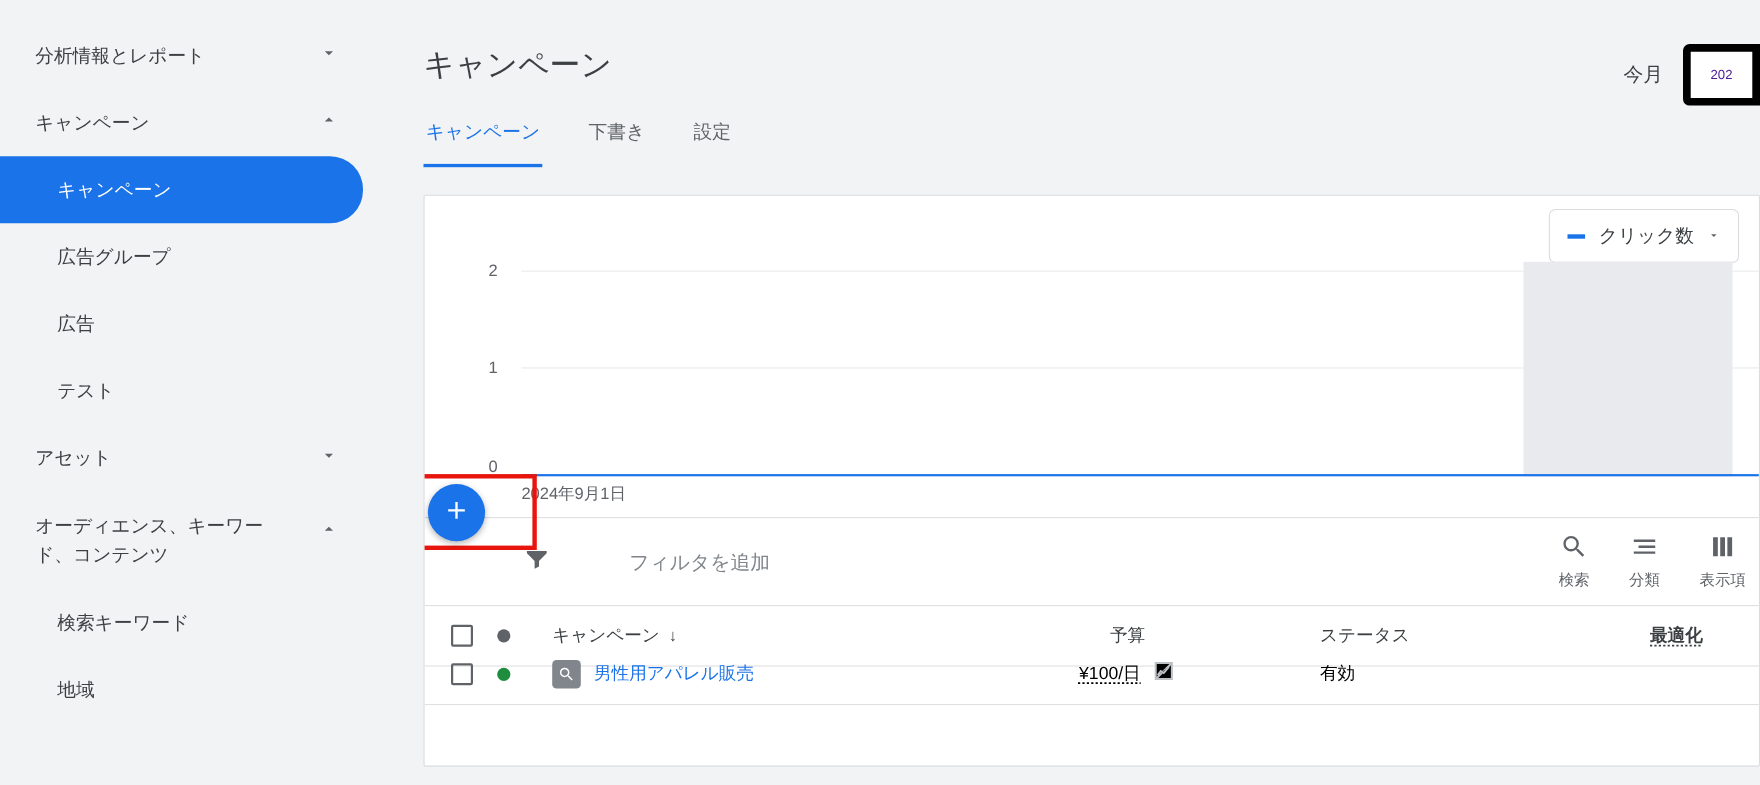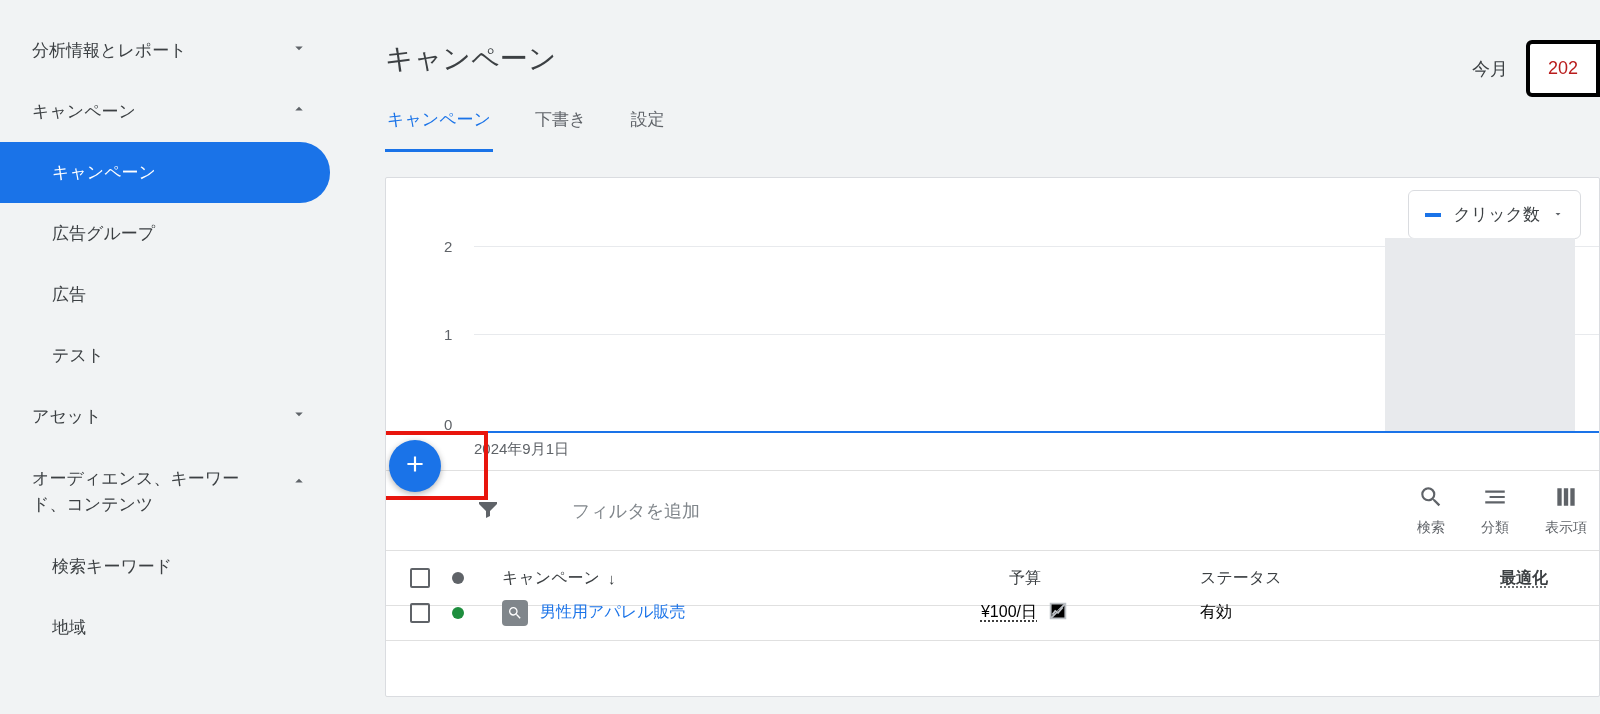--- a/index.html
+++ b/index.html
@@ -11,21 +11,21 @@
     .side-section .chev { color: #5f6368; }
     .side-sub { display: flex; align-items: center; padding: 19px 32px 19px 52px; color: #3c4043; font-size: 17px; cursor: pointer; }
     .side-sub.active { background: #1a73e8; color: #fff; border-radius: 0 30px 30px 0; margin-right: 10px; }
     .side-sub.indent2 { padding-left: 52px; }
 
     
     .main { position: absolute; left: 385px; top: 0; right: 0; height: 714px; background: #f1f3f4; }
     .page-title { font-size: 28px; color: #3c4043; padding: 40px 0 30px 0; }
     .date-range { position: absolute; right: 0; top: 40px; display: flex; align-items: center; }
     .date-preset { font-size: 18px; color: #3c4043; padding: 14px 18px; }
-    .date-btn { font-size: 18px; color: #b91c1c; padding: 14px 18px; border: 4px solid #000000; background: #fff; border-radius: 6px 0 0 6px; }
+    .date-btn { font-size: 12px; color: #4c1d95; padding: 14px 18px; border: 7px solid #000000; background: #fff; border-radius: 6px 0 0 6px; }
 
     .tabs { display: flex; gap: 40px; border-bottom: 1px solid rgba(0,0,0,0); }
     .tab { font-size: 17px; color: #5f6368; padding: 0 2px 18px 2px; cursor: pointer; }
     .tab.active { color: #1a73e8; border-bottom: 3px solid #1a73e8; }
 
     .table-card { position: relative; background: #fff; margin-top: 24px; border: 1px solid #dadce0; border-radius: 2px; width: 100%; height: 520px; overflow: hidden; }
 
     
     .metric-dd { position: absolute; right: 18px; top: 12px; border: 1px solid #dadce0; border-radius: 6px; padding: 12px 16px; display: flex; align-items: center; gap: 12px; cursor: pointer; background: #fff; font-size: 17px; color: #3c4043; }
     .metric-bar { width: 16px; height: 4px; background: #1a73e8; }

